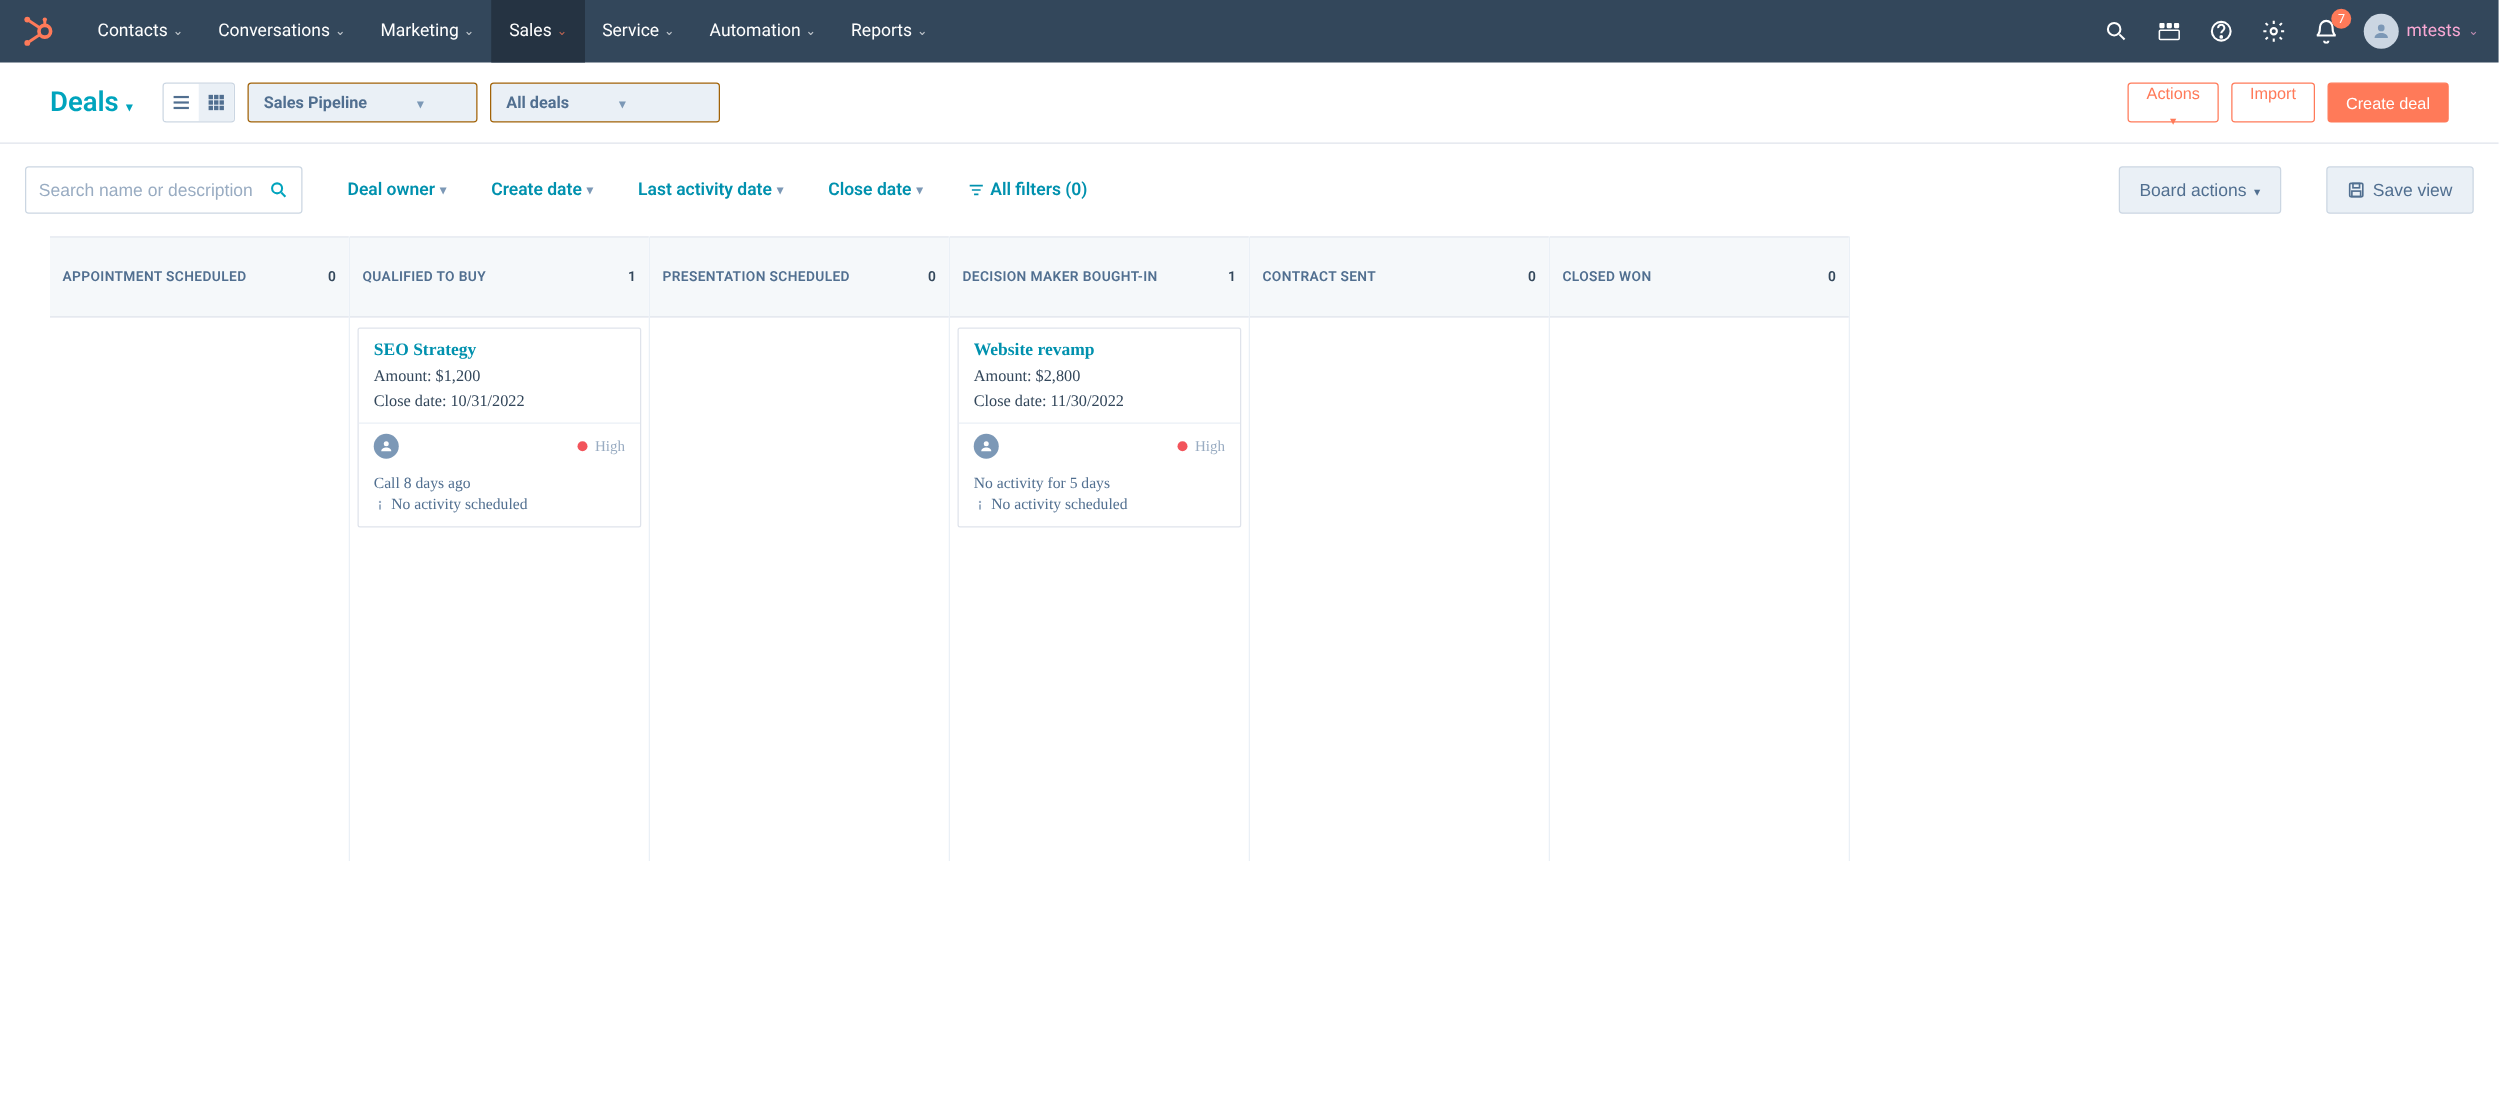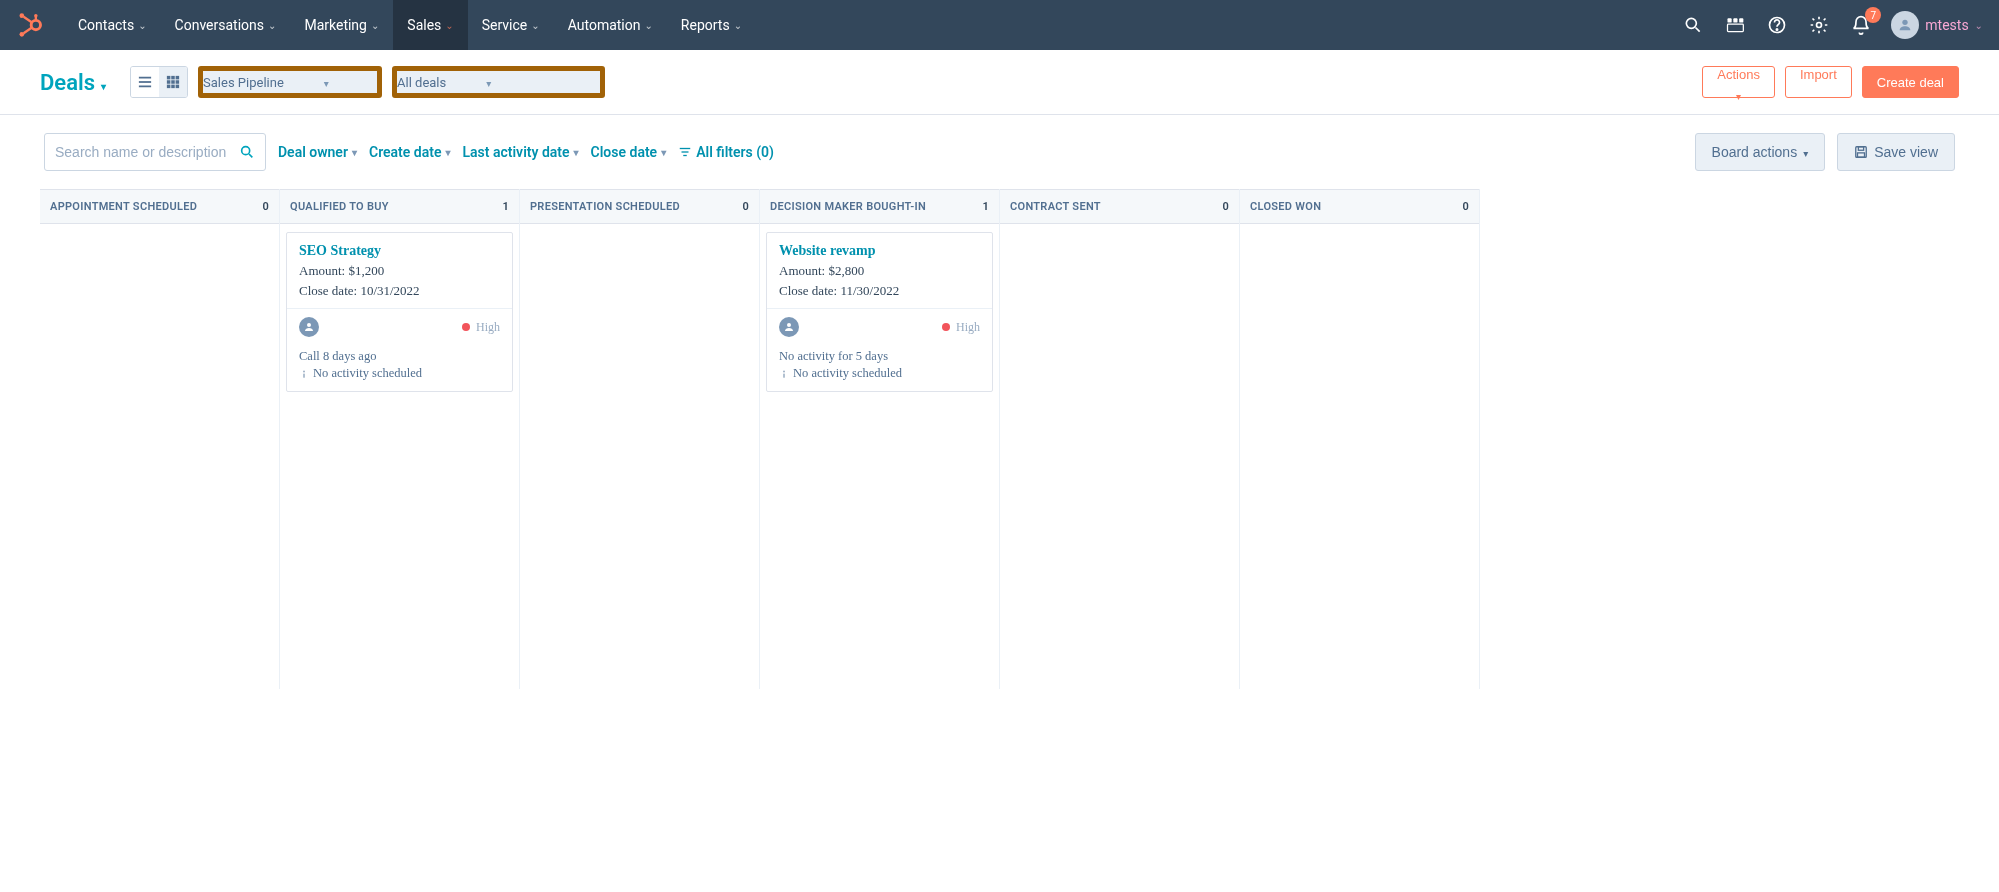--- a/index.html
+++ b/index.html
@@ -22,42 +22,42 @@
 .user .chev { font-size: 10px; opacity: 0.7; }
 
 
 .toolbar { border-bottom: 1px solid #dfe3eb; padding: 16px 40px; display: flex; align-items: center; gap: 10px; }
 .page-title { color: #00a4bd; font-size: 22px; font-weight: 600; display: flex; align-items: center; gap: 6px; cursor: pointer; margin-right: 14px;}
 .page-title .caret { color: #00a4bd; }
 .view-toggle { display: inline-flex; border: 1px solid #cbd6e2; border-radius: 3px; overflow: hidden; }
 .view-btn { width: 28px; height: 30px; display: flex; align-items: center; justify-content: center; color: #516f90; cursor: pointer; background: #fff;}
 .view-btn.active { background: #eaf0f6; }
 .view-btn svg { width: 14px; height: 14px; }
-.dropdown { background: #eaf0f6; border: 5px solid #a16207; border-radius: 3px; height: 32px; padding: 0 0; display: flex; align-items: center; gap: 40px; cursor: pointer; color: #516f90; font-size: 13px;}
+.dropdown { background: #eaf0f6; border: 1px solid #a16207; border-radius: 3px; height: 32px; padding: 0 12px; display: flex; align-items: center; gap: 40px; cursor: pointer; color: #516f90; font-size: 13px; font-weight: bold;}
 .dropdown .caret { color: #7c98b6; }
 .spacer { flex: 1; }
 .btn-outline { border: 1px solid #ff7a59; color: #ff7a59; background: #fff; border-radius: 3px; height: 32px; padding: 0 14px; font-size: 13px; cursor: pointer; display: inline-flex; align-items: center; gap: 6px; flex-direction: column;}
 .btn-primary { border: 1px solid #ff7a59; color: #fff; background: #ff7a59; border-radius: 3px; height: 32px; padding: 0 14px; font-size: 13px; cursor: pointer;}
 
 
-.filterbar { padding: 18px 44px; display: flex; align-items: center; gap: 12px; }
+.filterbar { padding: 18px 20px; display: flex; align-items: center; gap: 36px; }
 .search-box { border: 1px solid #cbd6e2; border-radius: 3px; height: 38px; width: 222px; display: flex; align-items: center; padding: 0 10px; }
 .search-box input { border: none; outline: none; flex: 1; font-size: 14px; color: #33475b; }
 .search-box input::placeholder { color: #99acc2; }
 .search-box svg { width: 16px; height: 16px; color: #00a4bd; }
 .filter-link { color: #0091ae; font-weight: 600; font-size: 14px; cursor: pointer; display: flex; align-items: center; gap: 4px;}
 .filter-link .caret { color: #7c98b6; font-size: 10px;}
 .filter-link svg { width: 14px; height: 14px; }
 .btn-light { background: #eaf0f6; border: 1px solid #cbd6e2; color: #516f90; border-radius: 3px; height: 38px; padding: 0 16px; font-size: 14px; cursor: pointer; display: inline-flex; align-items: center; gap: 6px;}
 .btn-light svg { width: 14px; height: 14px; }
 
 
 .board { display: flex; padding: 0 40px; overflow-x: hidden; }
 .column { flex: 0 0 240px; border-right: 1px solid #eaf0f6; min-height: 500px; }
-.col-head { background: #f5f8fa; border-top: 1px solid #dfe3eb; border-bottom: 1px solid #dfe3eb; display: flex; align-items: center; padding: 10px 10px; font-size: 11px; font-weight: 600; color: #516f90; text-transform: uppercase; letter-spacing: 0.3px;}
+.col-head { background: #f5f8fa; border-top: 1px solid #dfe3eb; border-bottom: 1px solid #dfe3eb; display: flex; align-items: center; padding: 25px 10px; font-size: 11px; font-weight: 600; color: #516f90; text-transform: uppercase; letter-spacing: 0.3px;}
 .col-head .count { margin-left: auto; color: #33475b; }
 .col-body { padding: 6px; font-family: Liberation Serif, serif; }
 
 .card { background: #fff; border: 1px solid #dfe3eb; border-radius: 2px; margin: 2px 0 8px 0; font-size: 13px; }
 .card-top { padding: 10px 12px 8px 12px; border-bottom: 1px solid #eaf0f6; }
 .card-title { color: #0091ae; font-weight: 600; margin-bottom: 2px; cursor: pointer; font-size: 14px;}
 .card-field { color: #33475b; line-height: 1.5; }
 .card-field .lbl { font-weight: 500; }
 .card-mid { padding: 8px 12px; display: flex; align-items: center; }
 .contact-icon { width: 20px; height: 20px; border-radius: 50%; background: #7c98b6; display: flex; align-items: center; justify-content: center; }
@@ -188,21 +188,21 @@
           <rect x="1" y="11" width="4" height="4"></rect>
           <rect x="6" y="11" width="4" height="4"></rect>
           <rect x="11" y="11" width="4" height="4"></rect>
         </svg>
       </div>
   </div>
   <div class="dropdown" style="width:184px">
     <span>Sales Pipeline</span>
       <span class="caret"></span>
   </div>
-  <div class="dropdown" style="width:213px">
+  <div class="dropdown" style="width:184px">
     <span>All deals</span>
       <span class="caret"></span>
   </div>
   <div class="spacer"></div>
   <button class="btn-outline">
       <span>Actions</span>
       <span class="caret"></span>
     </button>
   <button class="btn-outline">Import</button>
   <button class="btn-primary">Create deal</button>

